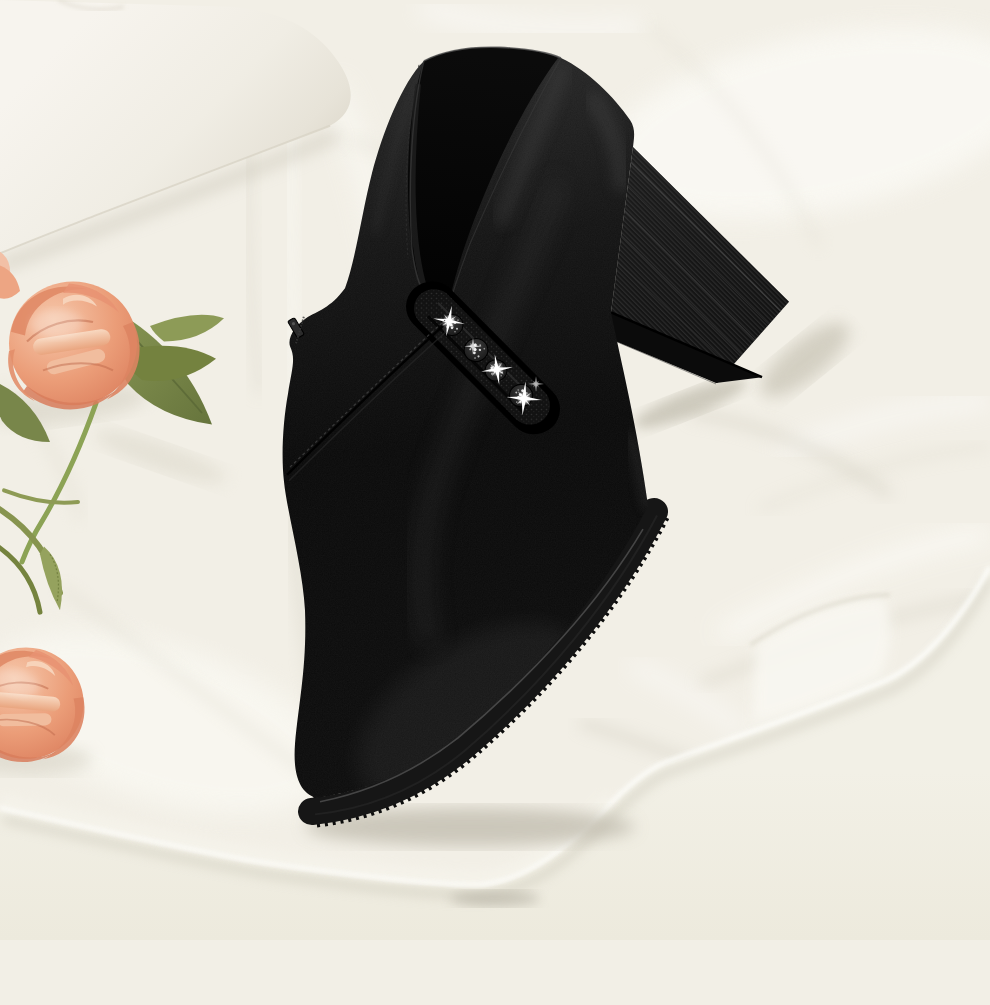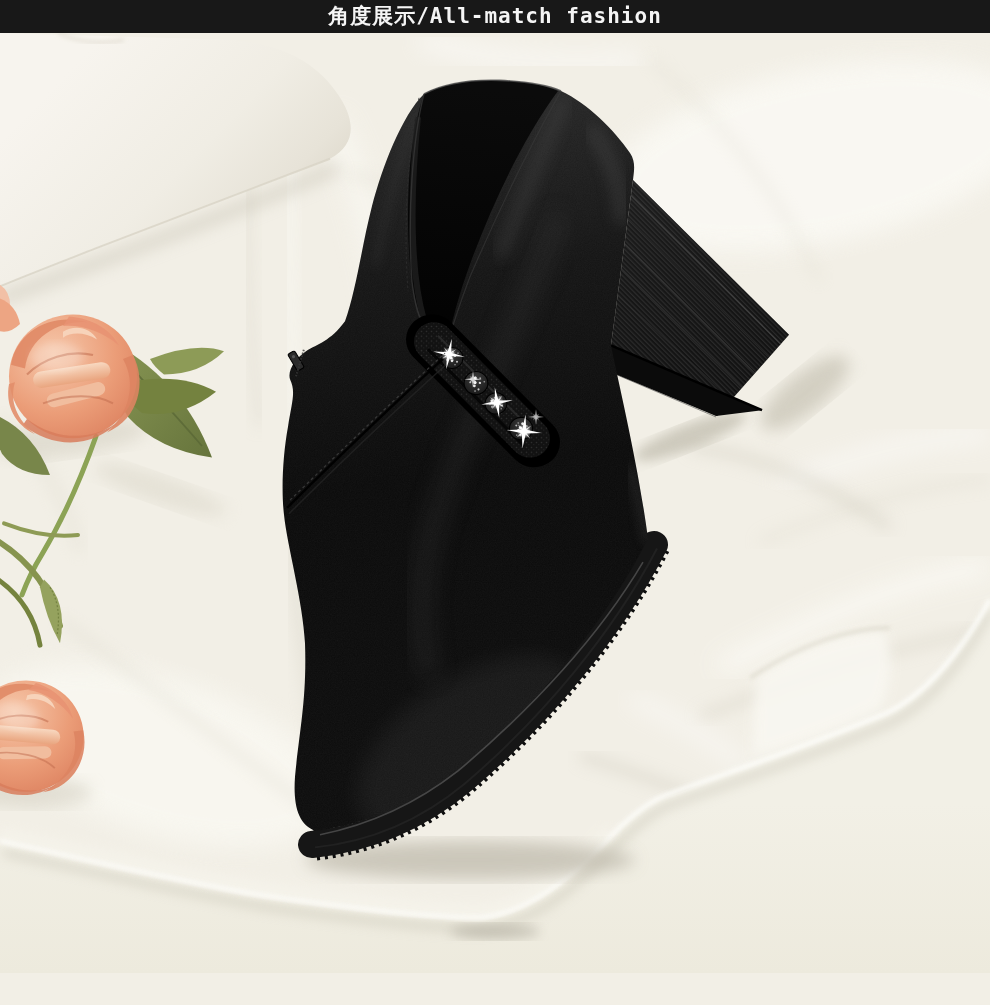--- a/index.html
+++ b/index.html
@@ -12,23 +12,20 @@
   svg{display:block;}
   .fill-satin{fill:var(--satin,#f2efe6);}
   .stroke-stem{stroke:var(--stem,#8ca355);}
   .fill-sparkle{fill:var(--sparkle,#fff);}
 </style>
 </head>
 <body>
 
 <div class="stage">
 
-  <header class="banner">
-    <span>角度展示/All-match fashion</span>
-  </header>
 
   <svg width="990" height="972" viewBox="0 33 990 1005" preserveAspectRatio="none" xmlns="http://www.w3.org/2000/svg">
     <defs>
       <filter id="b2">
           <feGaussianBlur stdDeviation="2"></feGaussianBlur>
         </filter>
       <filter id="b4">
           <feGaussianBlur stdDeviation="4"></feGaussianBlur>
         </filter>
       <filter id="b6">

